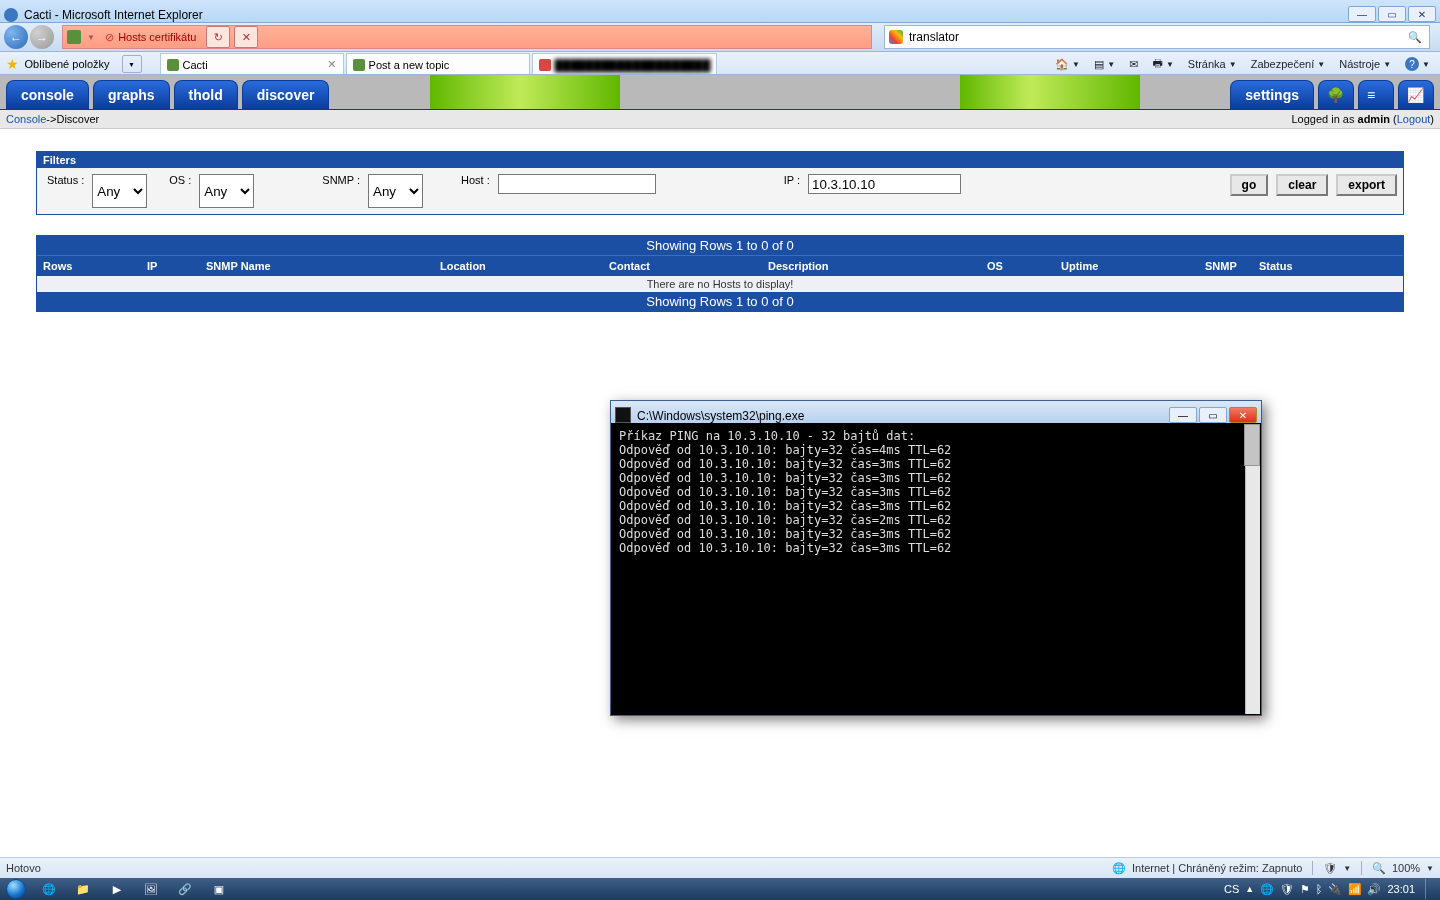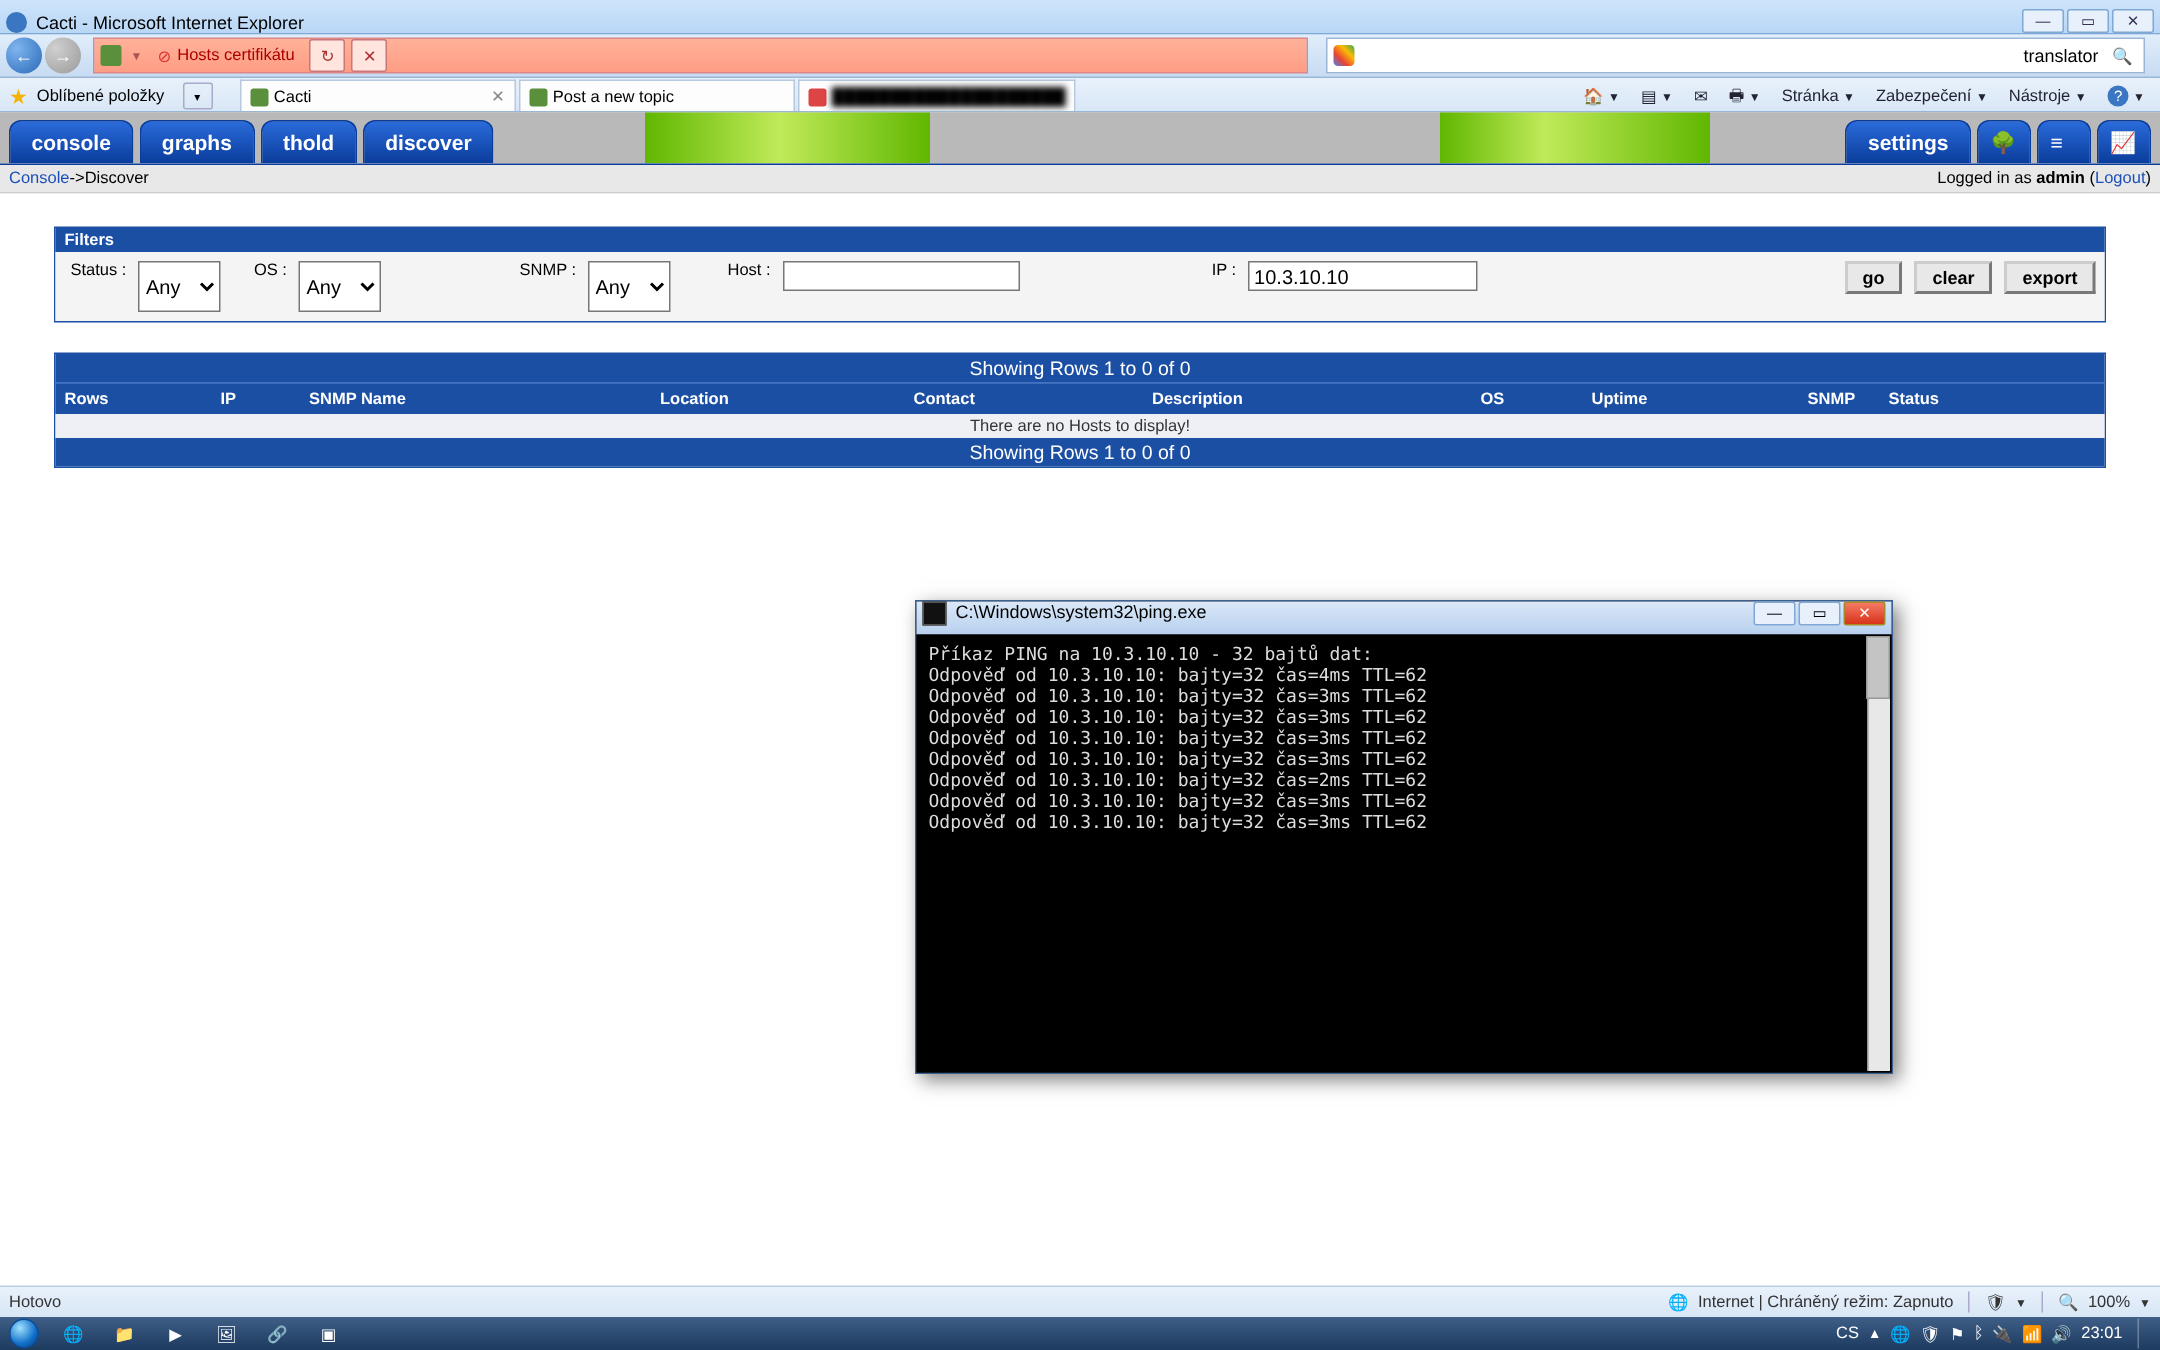--- a/index.html
+++ b/index.html
@@ -50,21 +50,21 @@
 .res-empty{background:#eef0f6;color:#333;text-align:center;padding:2px;font-size:11px}
 .ie-status{position:absolute;left:0;right:0;bottom:22px;height:20px;background:linear-gradient(#e9f1fb,#d7e6f5);border-top:1px solid #b8cee6;display:flex;align-items:center;padding:0 6px;font-size:11px;color:#333}
 .ie-status .mid{margin-left:auto;display:flex;align-items:center;gap:6px}
 .win-taskbar{position:absolute;left:0;right:0;bottom:0;height:22px;background:linear-gradient(#3f5f87,#1d3a5f);display:flex;align-items:center;padding:0 0 0 0;color:#fff}
 .startorb{width:32px;height:22px;display:flex;align-items:center;justify-content:center}
 .startorb .orb{width:18px;height:18px;border-radius:50%;background:radial-gradient(circle at 35% 30%,#9fe1ff,#1270c9 60%,#063d77);border:1px solid #0a4d99}
 .tb-btn{width:32px;height:20px;margin:0 1px;display:flex;align-items:center;justify-content:center;border-radius:2px}
 .tray{margin-left:auto;display:flex;align-items:center;gap:6px;padding:0 6px;font-size:11px}
 
 .cmdwin{position:absolute;left:610px;top:400px;width:650px;background:#000;border:1px solid #3c6090;box-shadow:4px 4px 12px rgba(0,0,0,.5)}
-.cmd-title{height:22px;background:linear-gradient(#dbe8f8,#b7d0ee);display:flex;align-items:flex-start;padding:0 4px;color:#000;font-size:12px}
+.cmd-title{height:22px;background:linear-gradient(#dbe8f8,#b7d0ee);display:flex;align-items:flex-end;padding:0 4px;color:#000;font-size:12px}
 .cmd-title .ico{width:14px;height:14px;background:#111;border:1px solid #555;margin-right:6px}
 .cmd-title .t{flex:1}
 .cmd-title .b{width:26px;height:14px;margin-left:2px;border:1px solid #7fa8d6;border-radius:2px;background:#e8f1fb;display:flex;align-items:center;justify-content:center;font-size:10px}
 .cmd-title .bx{background:linear-gradient(#f47a63,#d9321a);color:#fff;border-color:#a82}
 .cmd-body{position:relative;background:#000;color:#ddd;font-family:"Lucida Console","Consolas",monospace;font-size:12px;padding:6px 8px;min-height:280px;white-space:pre;line-height:14px}
 .cmd-scroll{position:absolute;right:1px;top:23px;bottom:1px;width:14px;background:#e8e8e8;border-left:1px solid #bbb}
 .cmd-thumb{position:absolute;right:1px;top:23px;width:14px;height:40px;background:#c4c4c4;border:1px solid #999}
 
 .c-host{flex:0 0 100px}.c-ip{flex:0 0 55px}.c-snmp{flex:0 0 230px}.c-loc{flex:0 0 165px}.c-con{flex:0 0 155px}.c-desc{flex:0 0 215px}.c-os{flex:0 0 70px}.c-up{flex:0 0 140px}.c-snmp2{flex:0 0 50px}.c-stat{flex:1}
 </style>
@@ -89,21 +89,21 @@
       <div class="cert-err">
         <span style="color:#d33">⊘</span>
         <span>Hosts certifikátu</span>
       </div>
       <div class="btn">↻</div>
       <div class="btn">✕</div>
     </div>
   </div>
   <div class="search-wrap">
     <div class="g"></div>
-    <input style="border: none; flex: 1 1 0%; font-size: 12px; outline: none; text-align: right;" value="translator">
+    <input style="border: none; flex: 1 1 0%; font-size: 12px; outline: none;" value="translator">
     <div class="mag">🔍</div>
   </div>
 </div>
 
 <div class="fav-bar">
   <span class="star">★</span>
   <span>Oblíbené položky</span>
   <span style="width:18px;height:16px;border:1px solid #aac;border-radius:2px;margin-left:6px;display:flex;align-items:center;justify-content:center;font-size:8px">▾</span>
   <div class="tab-strip">
     <div class="tab">
@@ -180,21 +180,21 @@
     </div>
   </div>
   <div class="page-body">
     <div class="filters">
       <div class="filters-head">Filters</div>
       <div class="filters-body">
         <label>Status :</label>
         <select class="sel" style="width:55px"><option>Any</option></select>
         <label style="margin-left:14px">OS :</label>
         <select class="sel" style="width:55px"><option>Any</option></select>
-        <label style="margin-left:84px">SNMP :</label>
+        <label style="margin-left:60px">SNMP :</label>
         <select class="sel" style="width:55px"><option>Any</option></select>
         <label style="margin-left:30px">Host :</label>
         <input class="txt" style="width: 150px;" value="">
         <label style="margin-left:120px">IP :</label>
         <input class="txt" style="width: 145px;" value="10.3.10.10">
         <span style="margin-left:auto"></span>
         <button class="btn3d">go</button>
         <button class="btn3d">clear</button>
         <button class="btn3d">export</button>
       </div>

